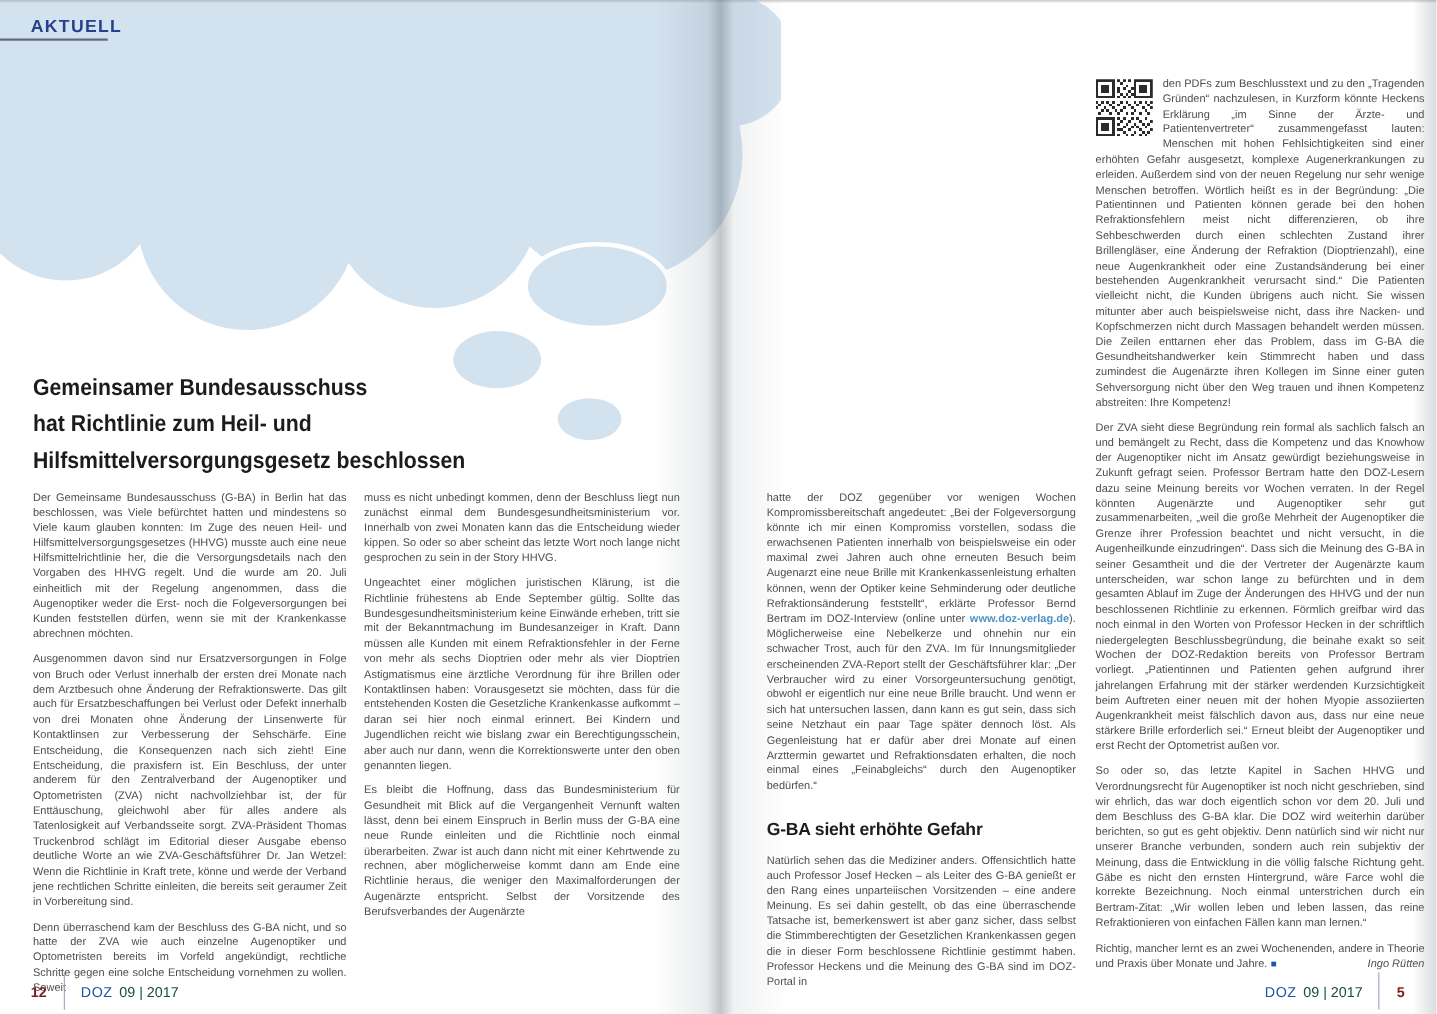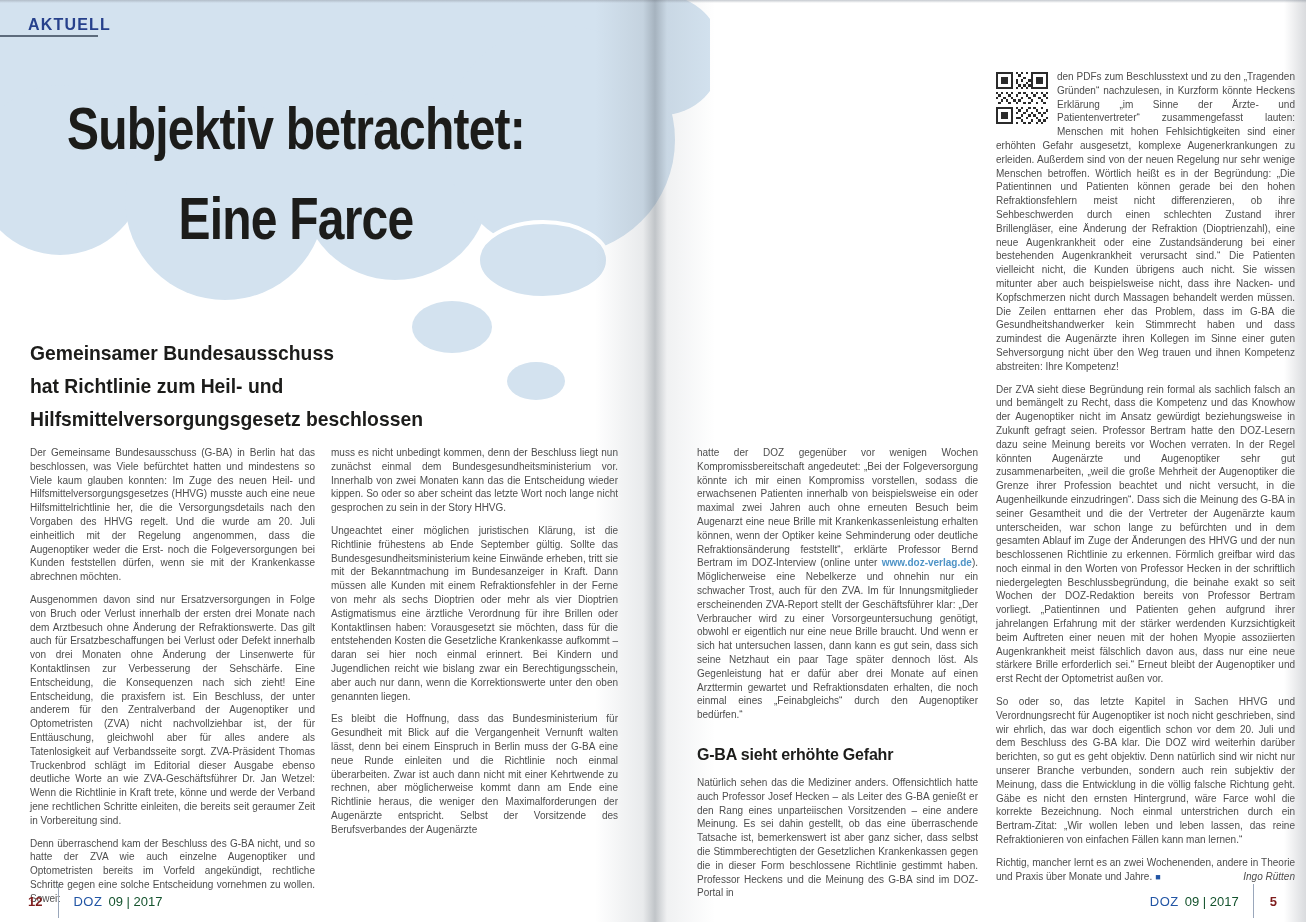--- a/index.html
+++ b/index.html
@@ -86,24 +86,20 @@
       <circle cx="662" cy="55" r="60"></circle>
     </g>
     <ellipse cx="543" cy="260" rx="65" ry="38" fill="#d3e2ef" stroke="#ffffff" stroke-width="4"></ellipse>
     <ellipse cx="452" cy="327" rx="40" ry="26" fill="#d3e2ef"></ellipse>
     <ellipse cx="536" cy="381" rx="29" ry="19" fill="#d3e2ef"></ellipse>
   </svg>
 
   <div class="kicker">AKTUELL</div>
   <div class="kicker-rule"></div>
 
-  <h1 class="headline" style="margin:0;">
-    <span class="hl">Subjektiv betrachtet:</span>
-    <span class="hl">Eine Farce</span>
-  </h1>
 
   <div class="subtitle">Gemeinsamer Bundesausschuss
 hat Richtlinie zum Heil- und
 Hilfsmittelversorgungsgesetz beschlossen</div>
 
   <div class="col col1">
     <p>Der Gemeinsame Bundesausschuss (G-BA) in Berlin hat das beschlossen, was Viele befürchtet hatten und mindestens so Viele kaum glauben konnten: Im Zuge des neuen Heil- und Hilfsmittelversorgungsgesetzes (HHVG) musste auch eine neue Hilfsmittelrichtlinie her, die die Versorgungsdetails nach den Vorgaben des HHVG regelt. Und die wurde am 20. Juli einheitlich mit der Regelung angenommen, dass die Augenoptiker weder die Erst- noch die Folgeversorgungen bei Kunden feststellen dürfen, wenn sie mit der Krankenkasse abrechnen möchten.</p>
     <p>Ausgenommen davon sind nur Ersatzversorgungen in Folge von Bruch oder Verlust innerhalb der ersten drei Monate nach dem Arztbesuch ohne Änderung der Refraktionswerte. Das gilt auch für Ersatzbeschaffungen bei Verlust oder Defekt innerhalb von drei Monaten ohne Änderung der Linsenwerte für Kontaktlinsen zur Verbesserung der Sehschärfe. Eine Entscheidung, die Konsequenzen nach sich zieht! Eine Entscheidung, die praxisfern ist. Ein Beschluss, der unter anderem für den Zentralverband der Augenoptiker und Optometristen (ZVA) nicht nachvollziehbar ist, der für Enttäuschung, gleichwohl aber für alles andere als Tatenlosigkeit auf Verbandsseite sorgt. ZVA-Präsident Thomas Truckenbrod schlägt im Editorial dieser Ausgabe ebenso deutliche Worte an wie ZVA-Geschäftsführer Dr. Jan Wetzel: Wenn die Richtlinie in Kraft trete, könne und werde der Verband jene rechtlichen Schritte einleiten, die bereits seit geraumer Zeit in Vorbereitung sind.</p>
     <p>Denn überraschend kam der Beschluss des G-BA nicht, und so hatte der ZVA wie auch einzelne Augenoptiker und Optometristen bereits im Vorfeld angekündigt, rechtliche Schritte gegen eine solche Entscheidung vornehmen zu wollen. Soweit</p>
   </div>

